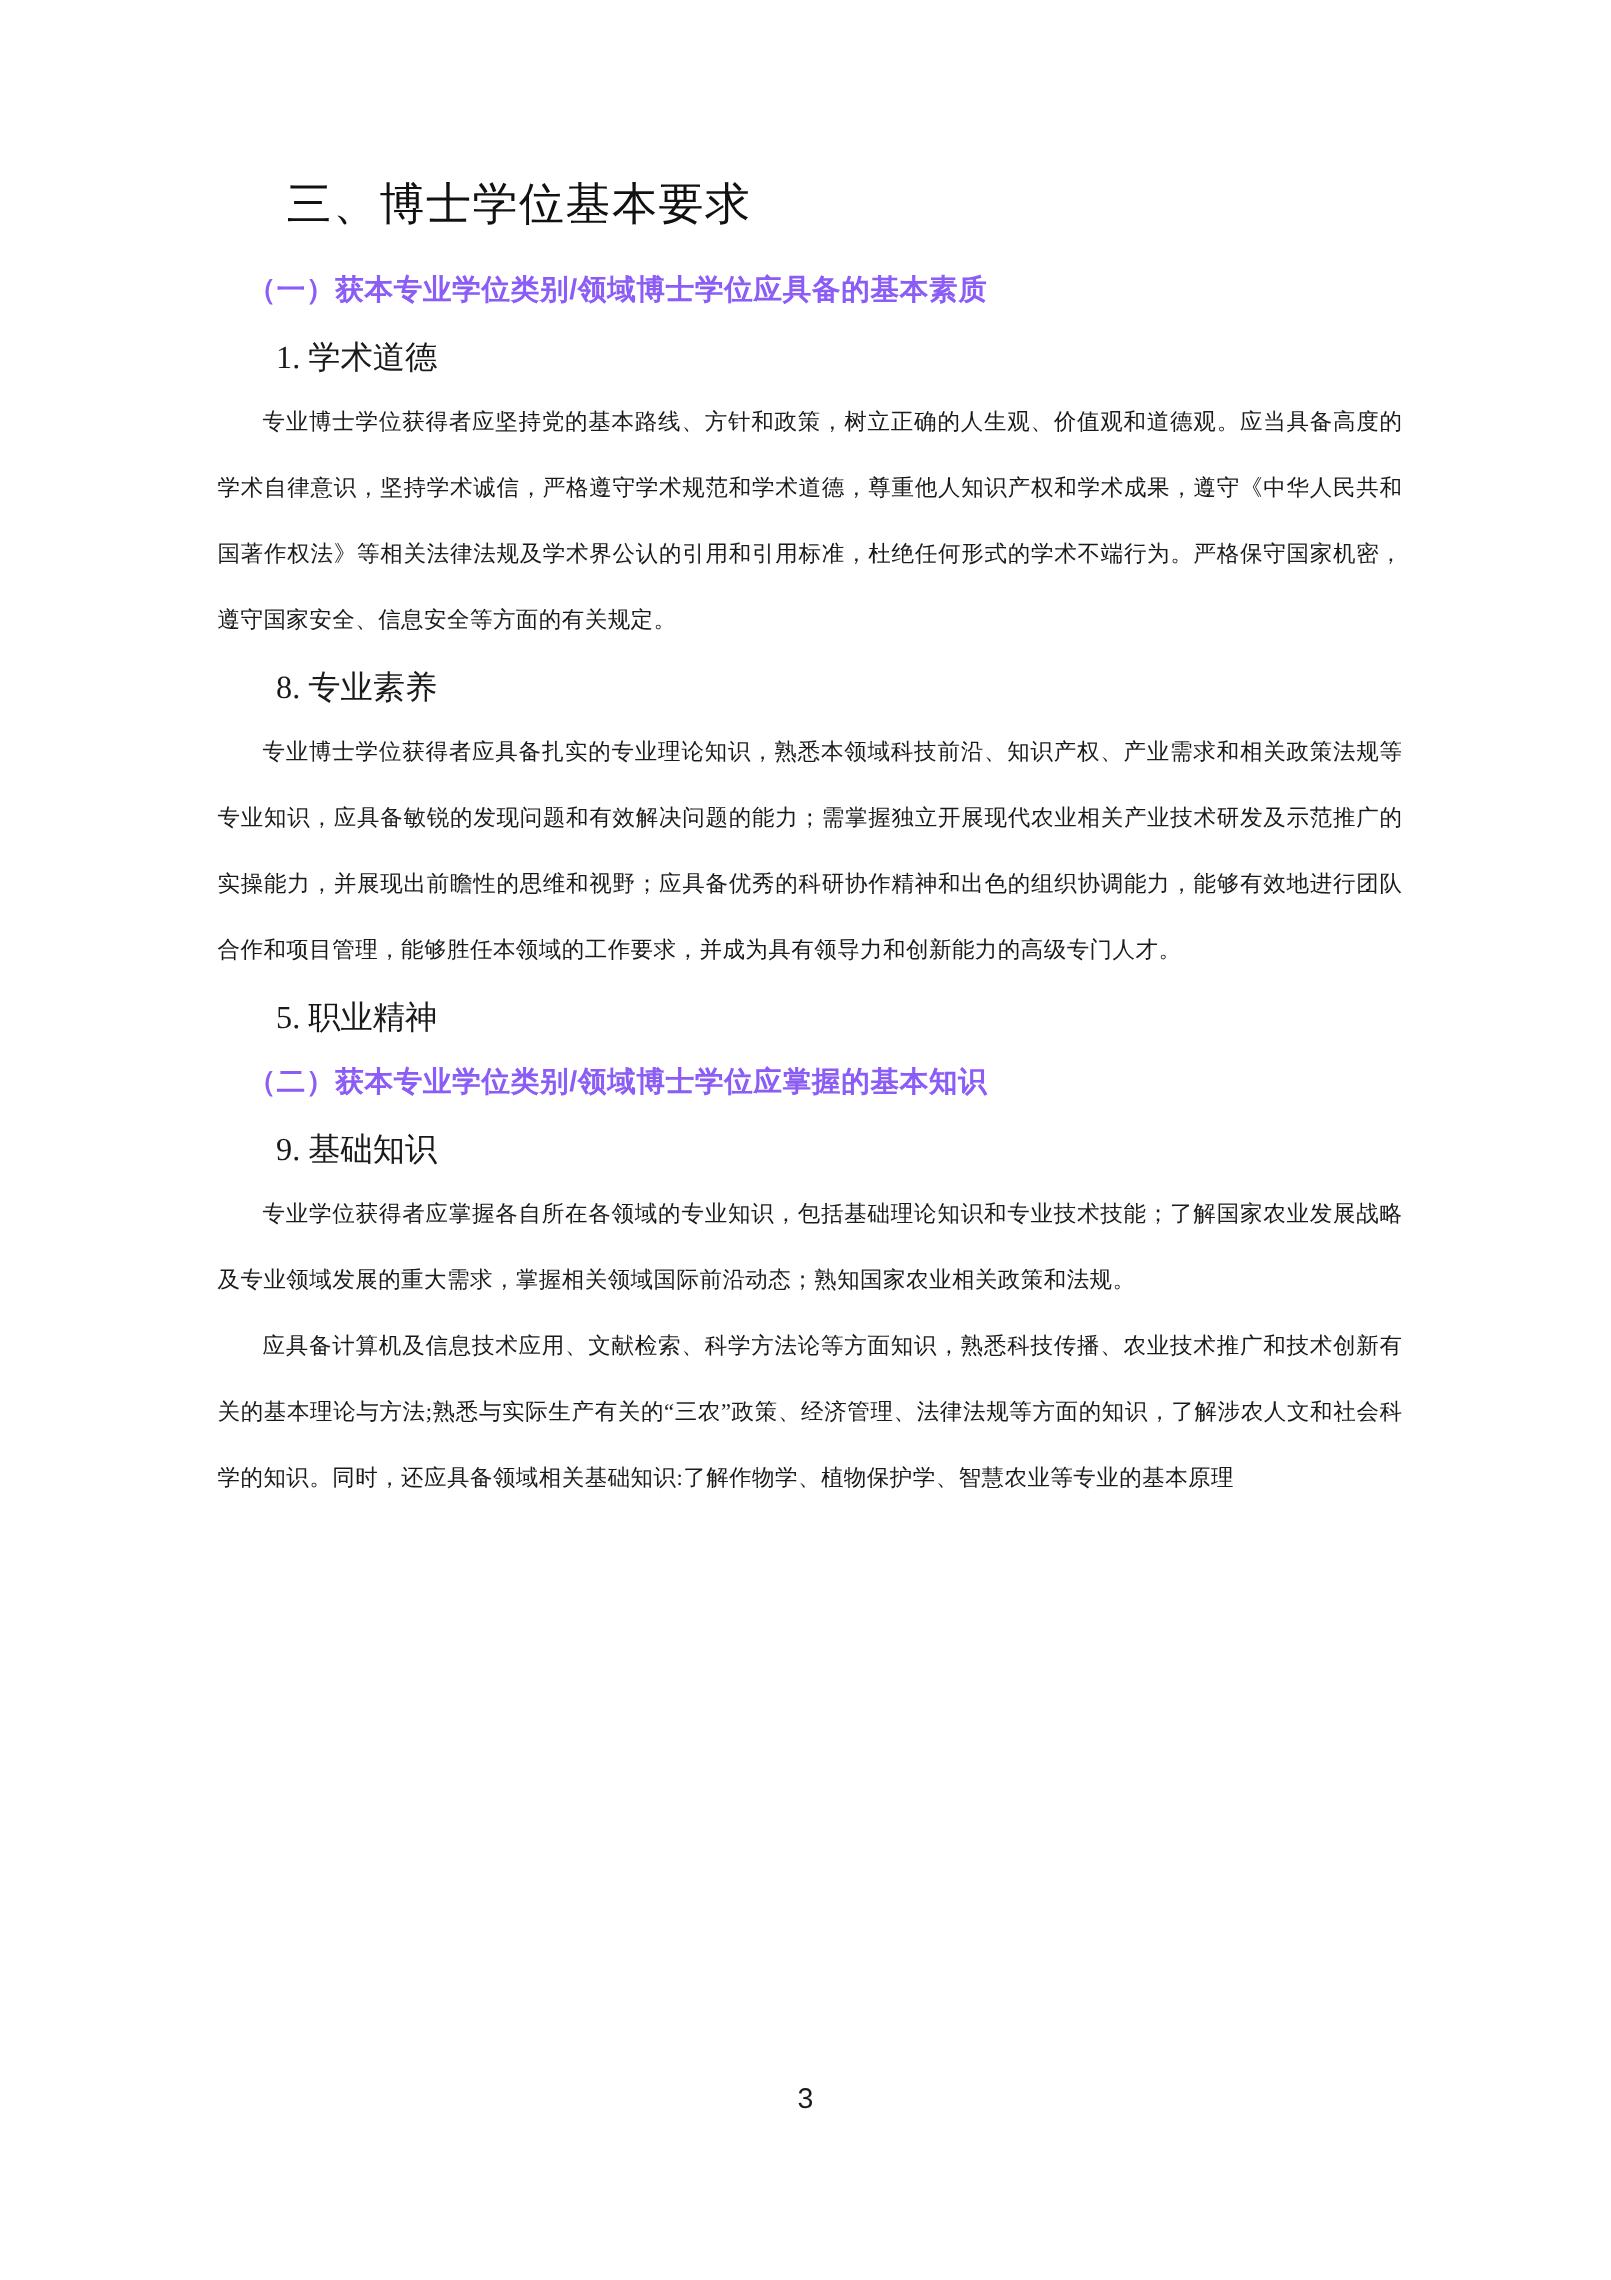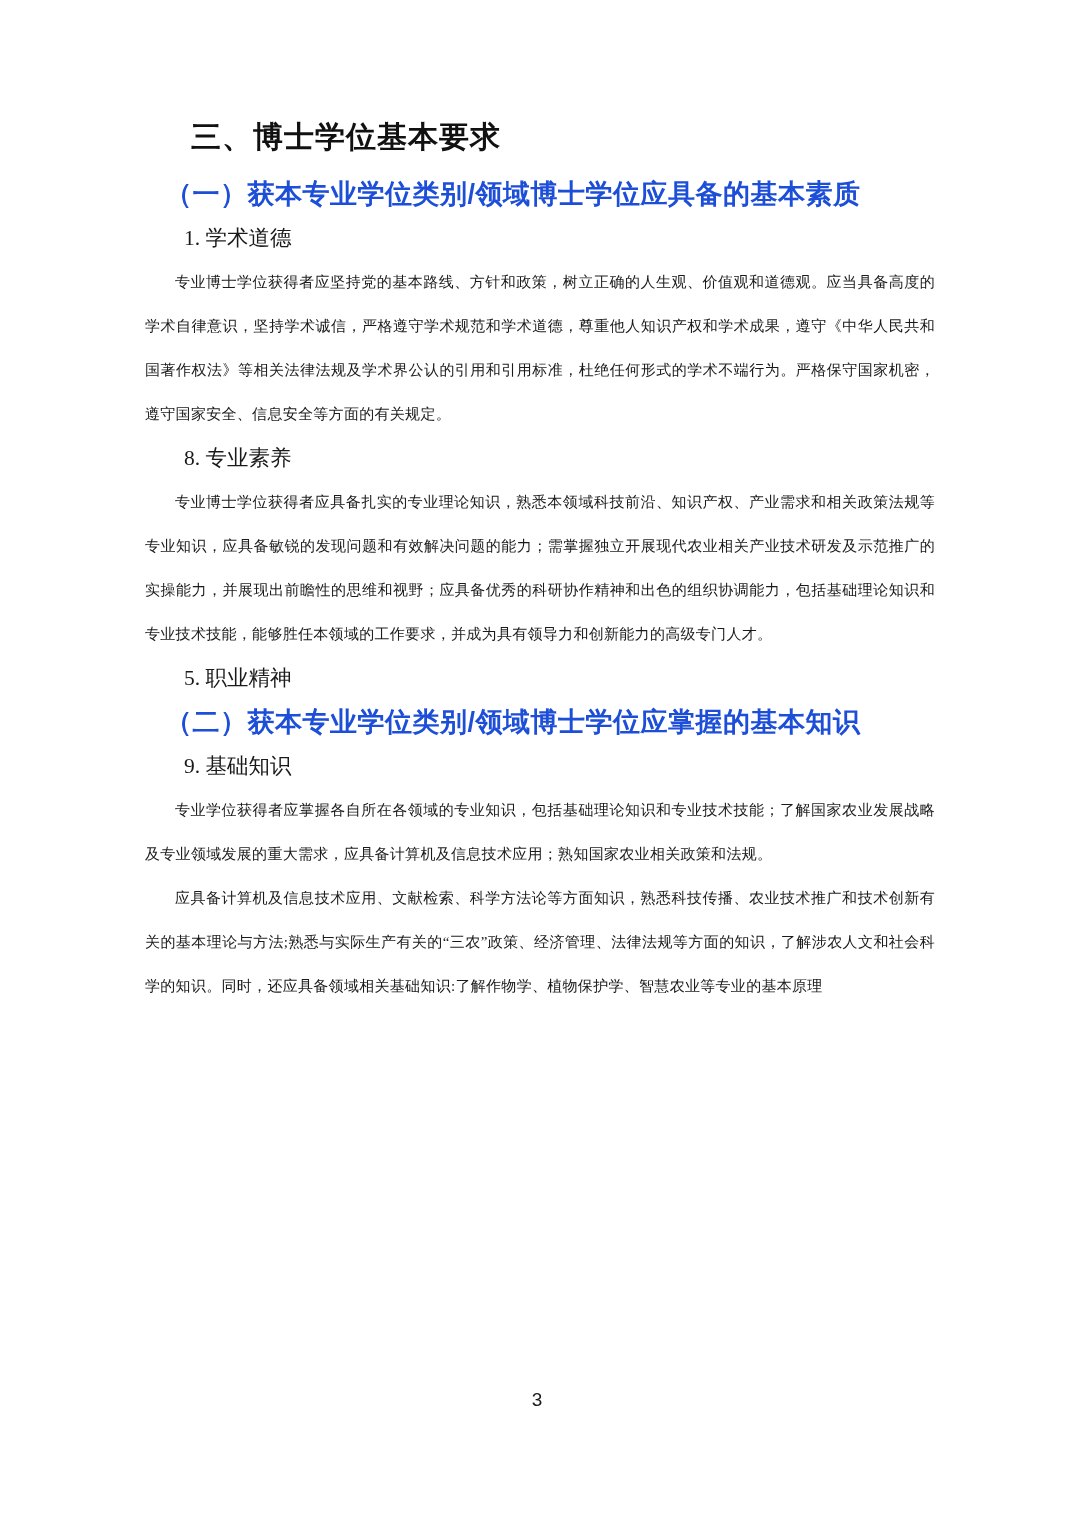--- a/index.html
+++ b/index.html
@@ -17,33 +17,33 @@
     color: #1a1a1a;
     font-family: "Liberation Serif", "DejaVu Serif", serif;
   }
   .content {
     box-sizing: border-box;
     padding: 114px 139px 0 145px;
     width: 100%;
   }
   .doc-title {
     font-family: "Liberation Sans", "DejaVu Sans", sans-serif;
-    font-weight: bold;
+    font-weight: normal;
     font-size: 30px;
     line-height: 46px;
     color: #111111;
     padding-left: 46px;
     letter-spacing: 1px;
   }
   .subheading {
     font-family: "Liberation Sans", "DejaVu Sans", sans-serif;
     font-weight: bold;
-    font-size: 27px;
+    font-size: 19px;
     line-height: 44px;
-    color: #1d4ed8;
+    color: #8b5cf6;
     padding-left: 20px;
     letter-spacing: 0.5px;
   }
   .subheading.first {
     margin-top: 12px;
   }
   .item-heading {
     font-size: 21.5px;
     line-height: 44px;
     padding-left: 39px;
@@ -78,29 +78,29 @@
     <div class="doc-title">三、博士学位基本要求</div>
 
     <div class="subheading first">（一）获本专业学位类别/领域博士学位应具备的基本素质</div>
 
     <p class="item-heading">1. 学术道德</p>
 
     <p class="para">专业博士学位获得者应坚持党的基本路线、方针和政策，树立正确的人生观、价值观和道德观。应当具备高度的学术自律意识，坚持学术诚信，严格遵守学术规范和学术道德，尊重他人知识产权和学术成果，遵守《中华人民共和国著作权法》等相关法律法规及学术界公认的引用和引用标准，杜绝任何形式的学术不端行为。严格保守国家机密，遵守国家安全、信息安全等方面的有关规定。</p>
 
     <p class="item-heading">8. 专业素养</p>
 
-    <p class="para">专业博士学位获得者应具备扎实的专业理论知识，熟悉本领域科技前沿、知识产权、产业需求和相关政策法规等专业知识，应具备敏锐的发现问题和有效解决问题的能力；需掌握独立开展现代农业相关产业技术研发及示范推广的实操能力，并展现出前瞻性的思维和视野；应具备优秀的科研协作精神和出色的组织协调能力，包括基础理论知识和专业技术技能，能够胜任本领域的工作要求，并成为具有领导力和创新能力的高级专门人才。</p>
+    <p class="para">专业博士学位获得者应具备扎实的专业理论知识，熟悉本领域科技前沿、知识产权、产业需求和相关政策法规等专业知识，应具备敏锐的发现问题和有效解决问题的能力；需掌握独立开展现代农业相关产业技术研发及示范推广的实操能力，并展现出前瞻性的思维和视野；应具备优秀的科研协作精神和出色的组织协调能力，能够有效地进行团队合作和项目管理，能够胜任本领域的工作要求，并成为具有领导力和创新能力的高级专门人才。</p>
 
     <p class="item-heading">5. 职业精神</p>
 
 
     <div class="subheading">（二）获本专业学位类别/领域博士学位应掌握的基本知识</div>
 
     <p class="item-heading">9. 基础知识</p>
 
-    <p class="para">专业学位获得者应掌握各自所在各领域的专业知识，包括基础理论知识和专业技术技能；了解国家农业发展战略及专业领域发展的重大需求，应具备计算机及信息技术应用；熟知国家农业相关政策和法规。</p>
+    <p class="para">专业学位获得者应掌握各自所在各领域的专业知识，包括基础理论知识和专业技术技能；了解国家农业发展战略及专业领域发展的重大需求，掌握相关领域国际前沿动态；熟知国家农业相关政策和法规。</p>
 
     <p class="para">应具备计算机及信息技术应用、文献检索、科学方法论等方面知识，熟悉科技传播、农业技术推广和技术创新有关的基本理论与方法;熟悉与实际生产有关的“三农”政策、经济管理、法律法规等方面的知识，了解涉农人文和社会科学的知识。同时，还应具备领域相关基础知识:了解作物学、植物保护学、智慧农业等专业的基本原理</p>
 
   </div>
 
   <div class="page-number">3</div>
 </div>
 
 </body></html>

